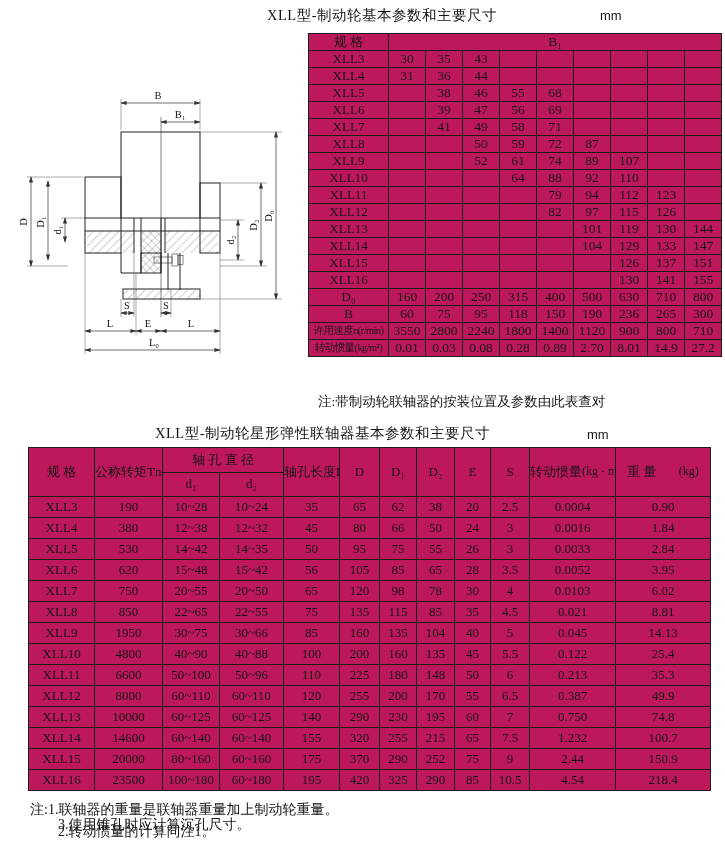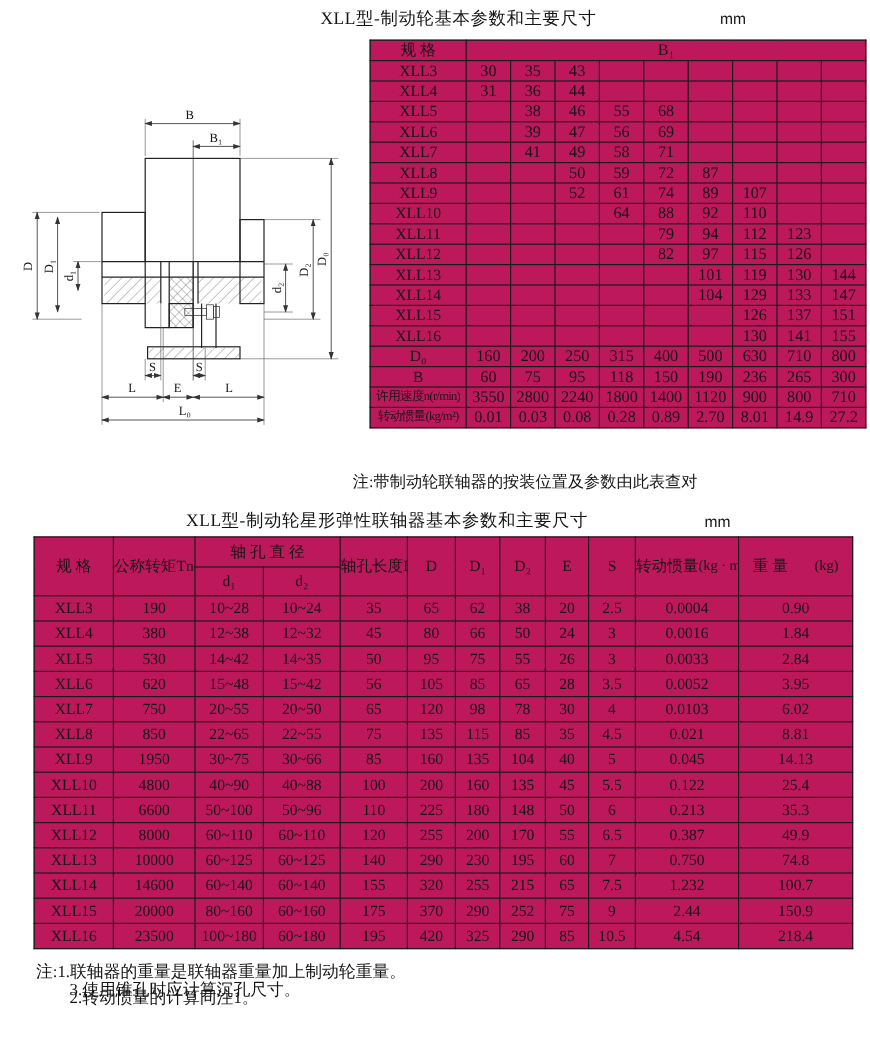--- a/index.html
+++ b/index.html
@@ -373,21 +373,21 @@
           <td>0.28</td>
           <td>0.89</td>
           <td>2.70</td>
           <td>8.01</td>
           <td>14.9</td>
           <td>27.2</td>
         </tr>
       </tbody>
   </table>
 
-  <div class="abs note" style="left:294px; top:393px;">注:带制动轮联轴器的按装位置及参数由此表查对</div>
+  <div class="abs note" style="left:318px; top:393px;">注:带制动轮联轴器的按装位置及参数由此表查对</div>
 
   <div class="abs title" style="left:155px; top:424px;">XLL型-制动轮星形弹性联轴器基本参数和主要尺寸</div>
   <div class="abs unit" style="left:587px; top:427px;">mm</div>
 
   <table class="abs t2">
     <colgroup>
       <col style="width:66px">
         <col style="width:68px">
         <col style="width:57px">
         <col style="width:64px">

